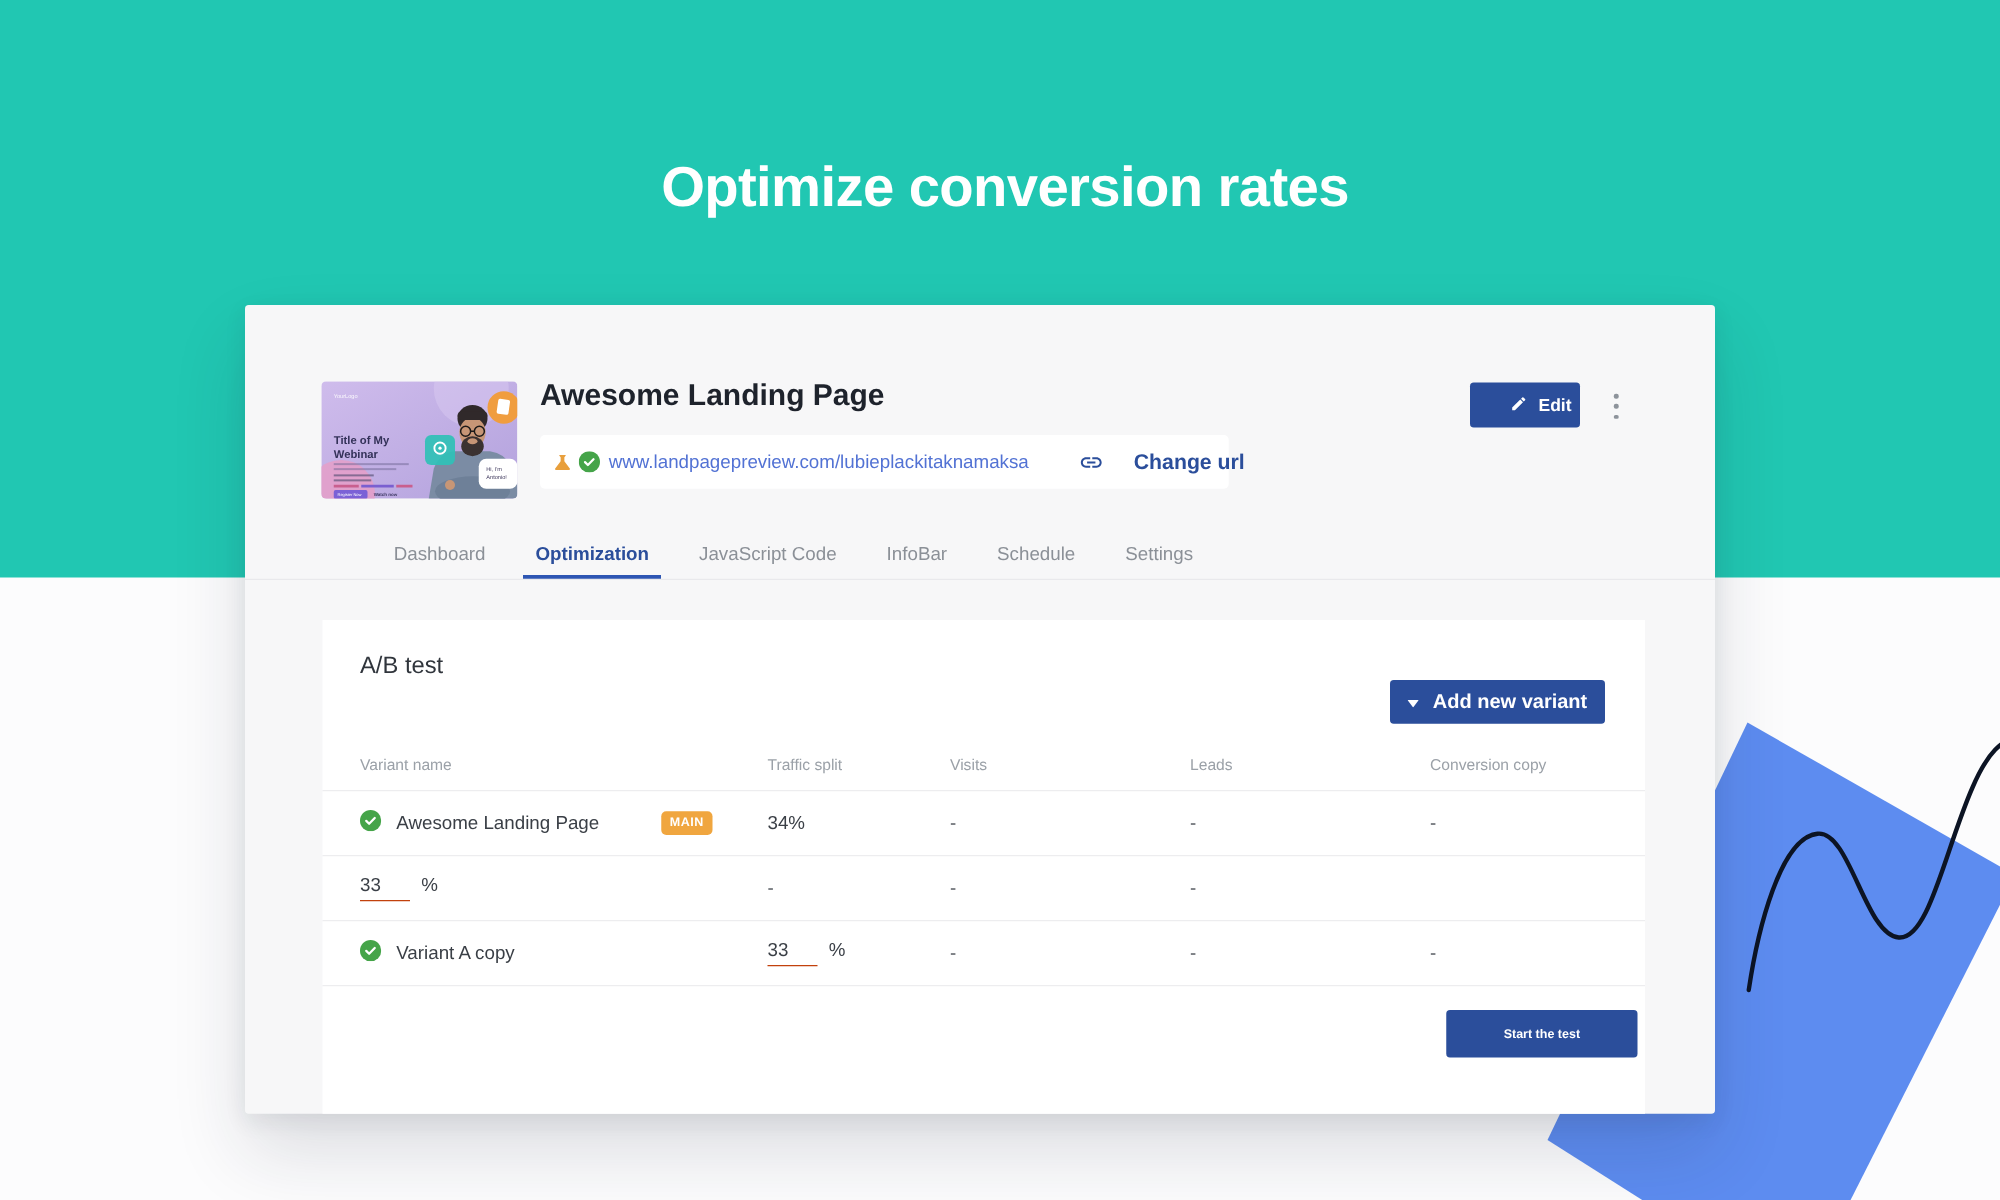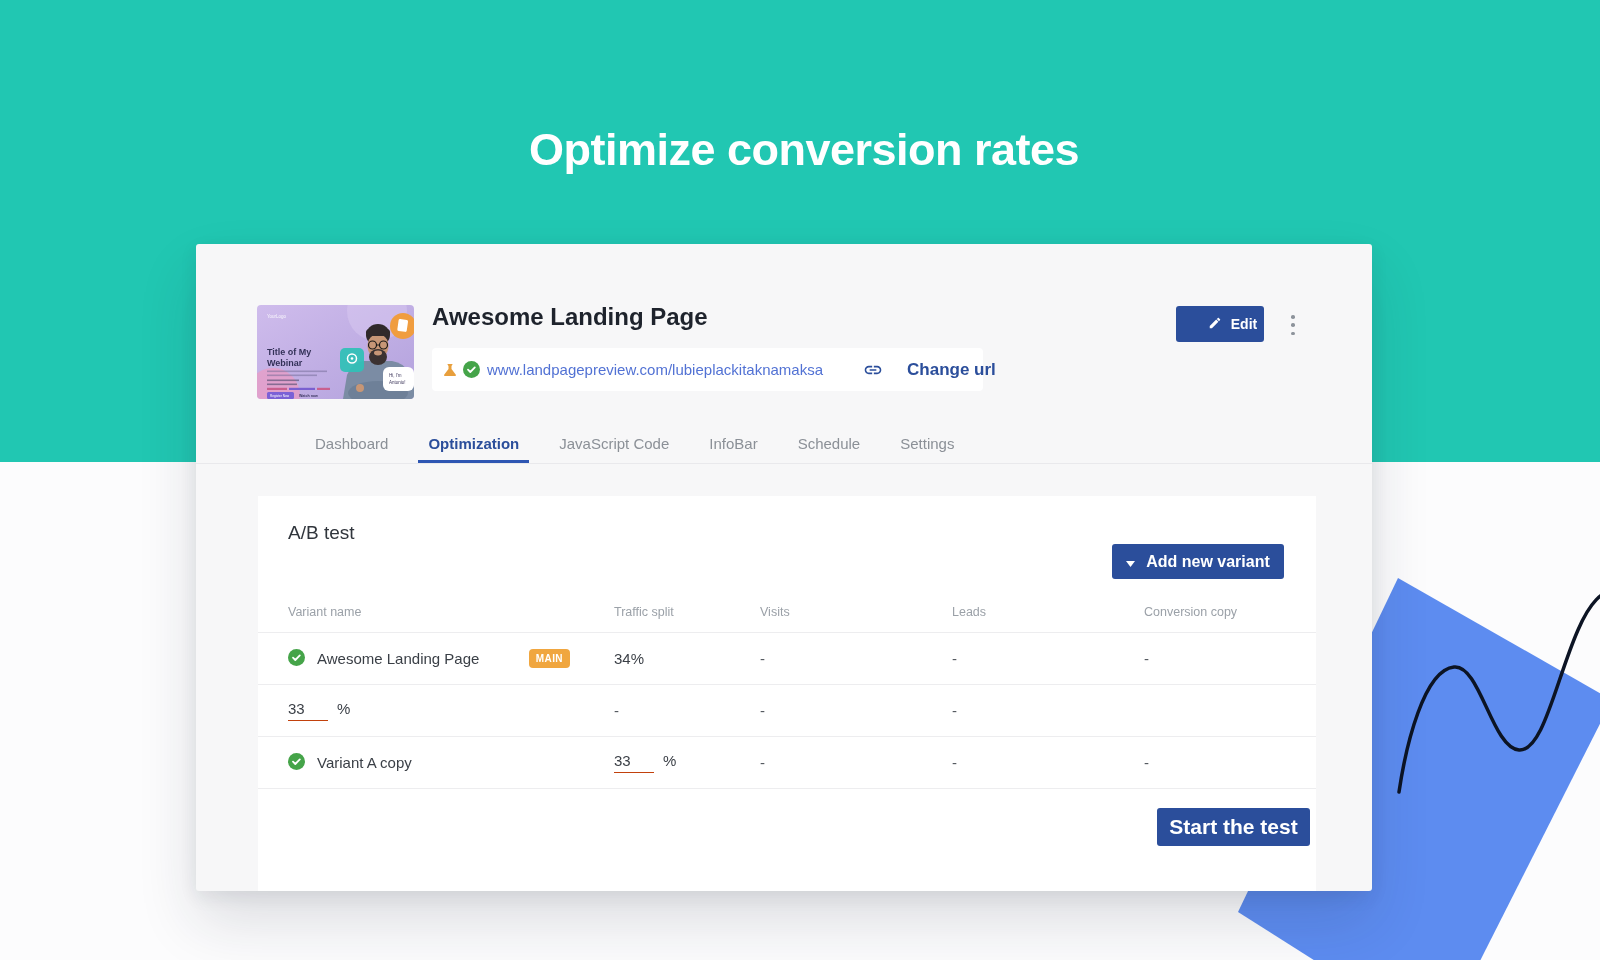--- a/index.html
+++ b/index.html
@@ -56,21 +56,21 @@
   .thead,.row{display:grid;grid-template-columns:326px 146px 192px 192px 1fr;padding-left:30px;align-items:center;}
   .thead{height:40px;color:#9ba1a8;font-size:12.5px;}
   .row{height:52px;border-top:1px solid #ededef;font-size:15px;color:#3a3f46;}
   .tbody{border-bottom:1px solid #ededef;}
   .name-cell{display:flex;align-items:center;gap:12px;padding-right:44px;}
   .badge{background:var(--badge-orange);color:#fff;font-size:10px;font-weight:700;letter-spacing:.4px;
          padding:4px 7px;border-radius:4px;margin-left:auto;}
   .ts-input{display:inline-block;width:40px;border-bottom:1px solid #c2410c;padding-bottom:3px;cursor:text;}
   .ts-unit{margin-left:9px;}
   .dash{color:#565b61;}
-  .start-btn{position:absolute;left:899px;top:312px;width:153px;height:38px;font-size:21px;}
+  .start-btn{position:absolute;left:899px;top:312px;width:153px;height:38px;font-size:10px;}
 </style>
 </head>
 <body>
 
 <div class="stage">
 
   <div class="hero">
     <h1>Optimize conversion rates</h1>
   </div>
 

